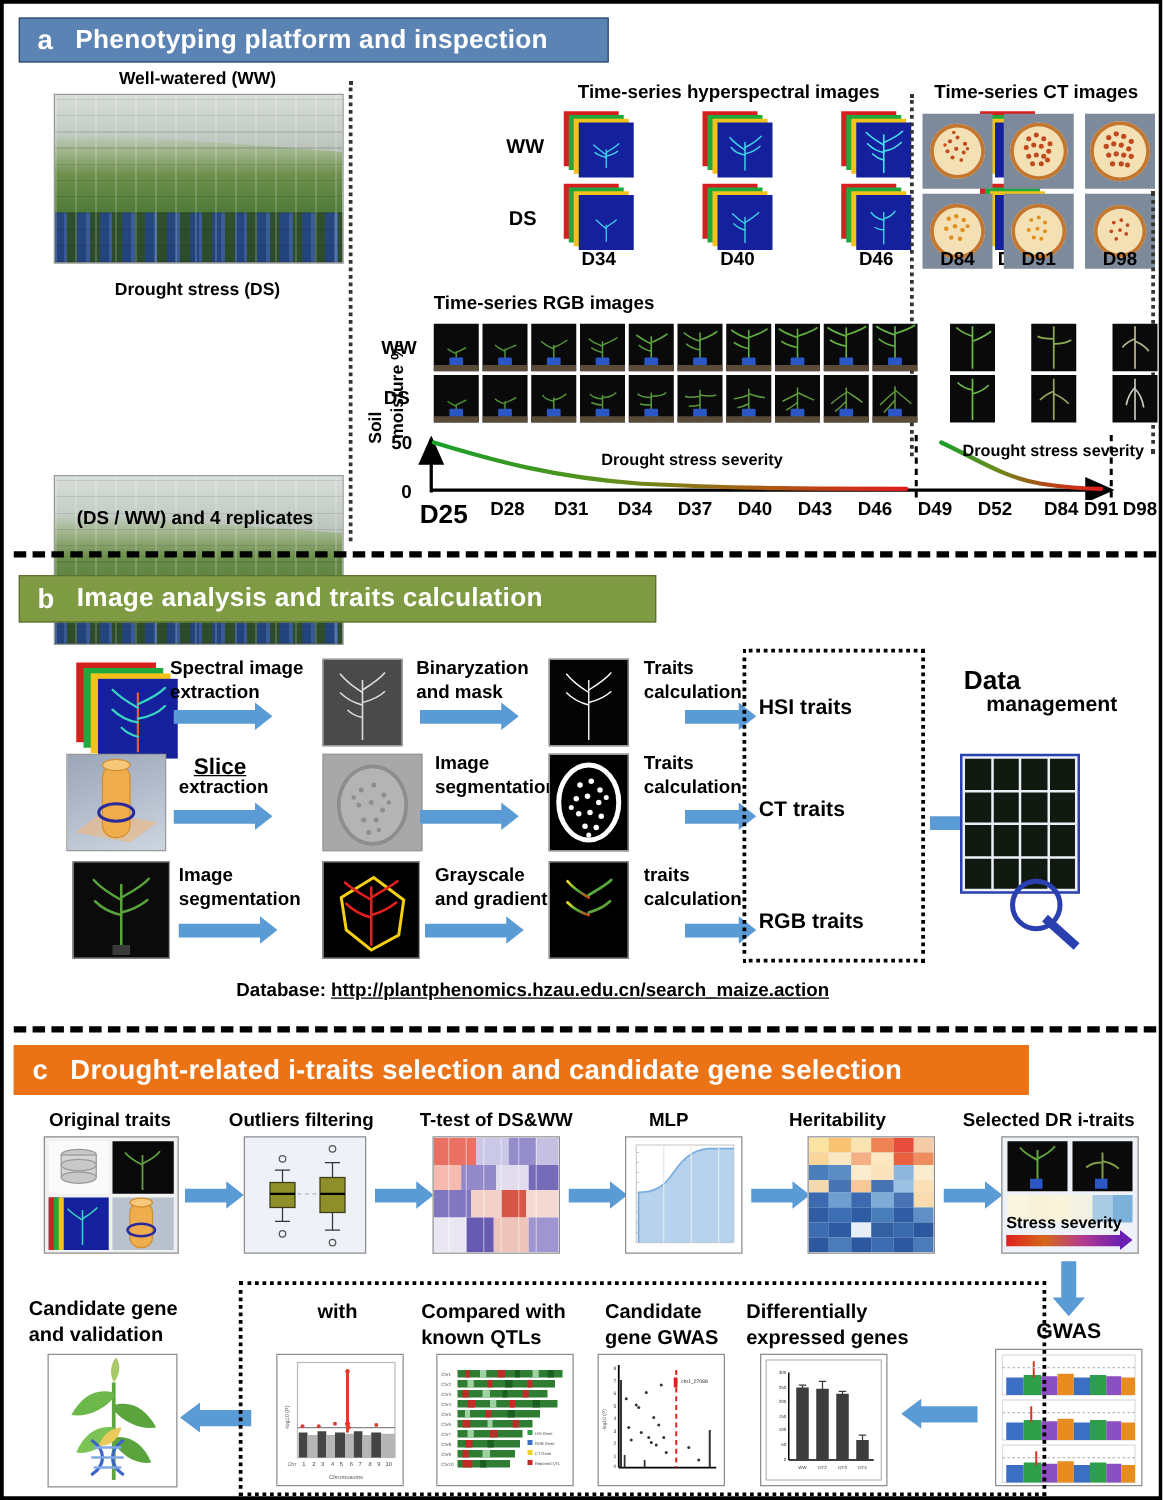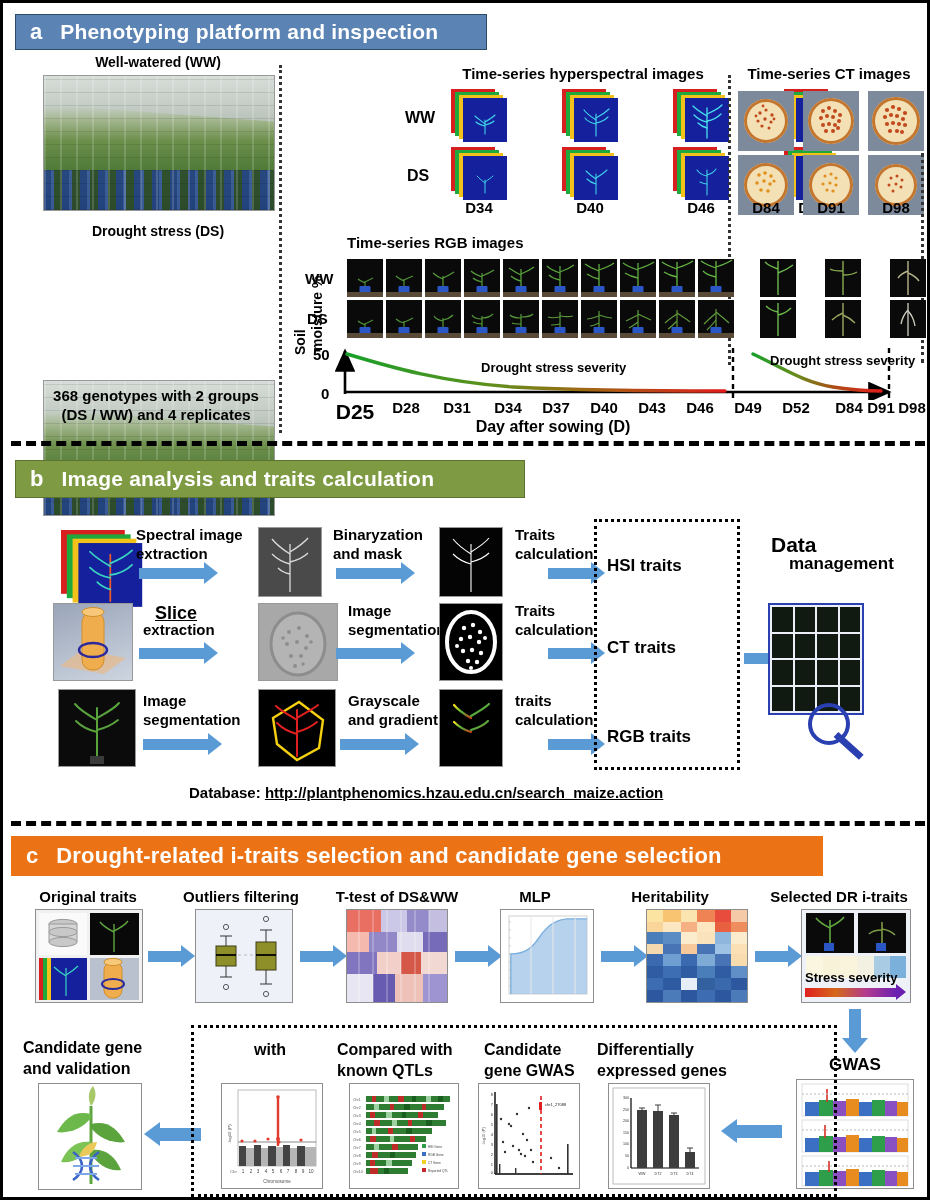--- a/index.html
+++ b/index.html
@@ -112,21 +112,20 @@
   <div class="lbl c" style="left:30px;top:52px;width:250px;">Well-watered (WW)</div>
   <div class="ph bd greenhouse" style="left:40px;top:72px;width:230px;height:134px;">
     <div class="roof"></div>
       <div class="rows"></div>
   </div>
   <div class="lbl c" style="left:30px;top:221px;width:250px;">Drought stress (DS)</div>
   <div class="ph bd greenhouse" style="left:40px;top:241px;width:230px;height:134px;">
     <div class="roof"></div>
       <div class="rows"></div>
   </div>
-  <div class="lbl c" style="left:12px;top:385px;width:282px;font-size:15px;">368 genotypes with 2 groups</div>
   <div class="lbl c" style="left:12px;top:404px;width:282px;font-size:15px;">(DS / WW) and 4 replicates</div>
 
   <div class="vdot" style="left:276px;top:62px;height:368px;"></div>
 
   <div class="lbl c" style="left:430px;top:63px;width:300px;font-size:15px;">Time-series hyperspectral images</div>
   <div class="lbl c" style="left:730px;top:63px;width:192px;font-size:15px;">Time-series CT images</div>
 
   <div class="lbl" style="left:402px;top:106px;font-size:16px;">WW</div>
   <div class="lbl" style="left:404px;top:164px;font-size:16px;">DS</div>
 
@@ -705,21 +704,20 @@
   <div class="lbl c" style="left:530px;top:397px;width:46px;font-size:15px;">D37</div>
   <div class="lbl c" style="left:578px;top:397px;width:46px;font-size:15px;">D40</div>
   <div class="lbl c" style="left:626px;top:397px;width:46px;font-size:15px;">D43</div>
   <div class="lbl c" style="left:674px;top:397px;width:46px;font-size:15px;">D46</div>
   <div class="lbl c" style="left:722px;top:397px;width:46px;font-size:15px;">D49</div>
   <div class="lbl c" style="left:770px;top:397px;width:46px;font-size:15px;">D52</div>
 
   <div class="lbl c" style="left:823px;top:397px;width:46px;font-size:15px;">D84</div>
   <div class="lbl c" style="left:855px;top:397px;width:46px;font-size:15px;">D91</div>
   <div class="lbl c" style="left:888px;top:397px;width:42px;font-size:15px;">D98</div>
-  <div class="lbl c" style="left:400px;top:415px;width:300px;font-size:16px;">Day after sowing (D)</div>
 
   <div class="sep" id="sep1"></div>
 
   <div class="panel-head" id="head-b">
     <span class="letter">b</span>
     <span class="ttl">Image analysis and traits calculation</span>
   </div>
 
   <div class="cube" style="left:58px;top:527px;transform:scale(1.45);transform-origin:left top;">
     <i class="l1"></i>

